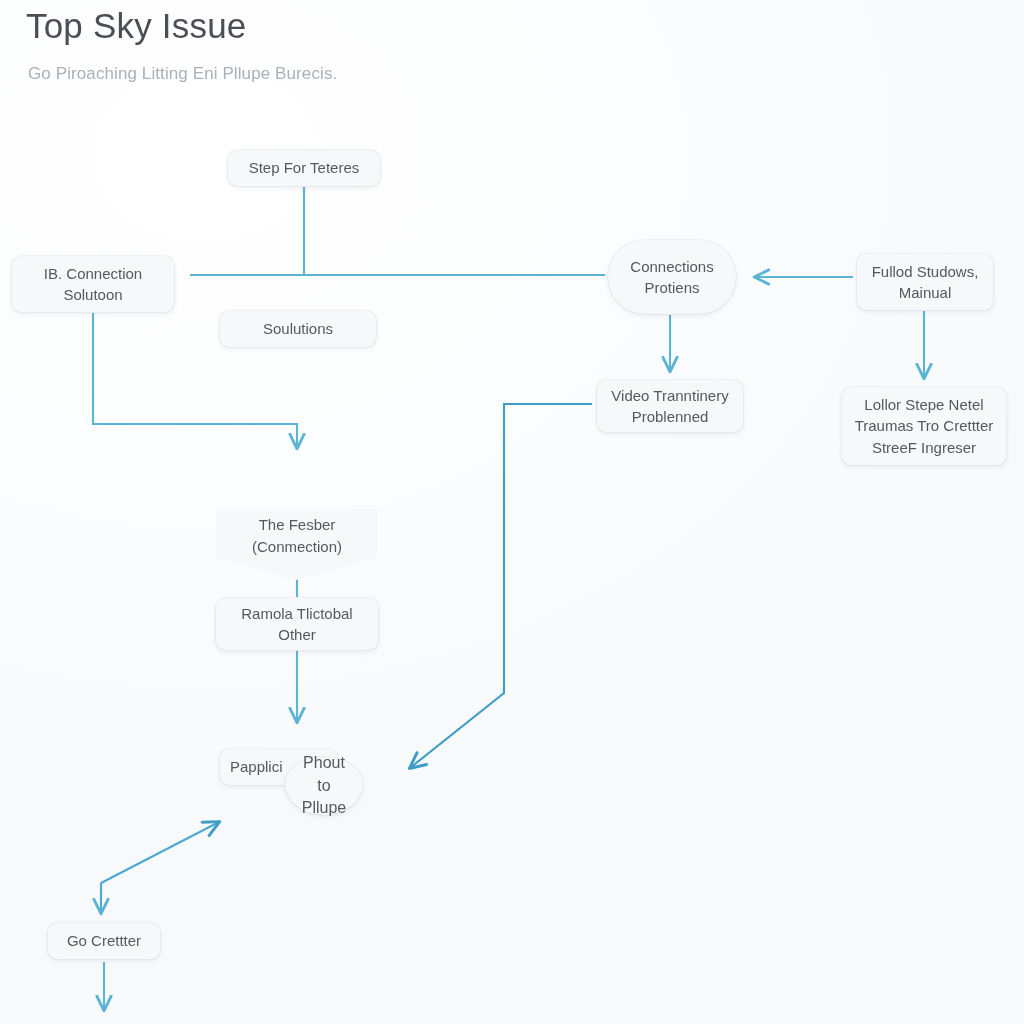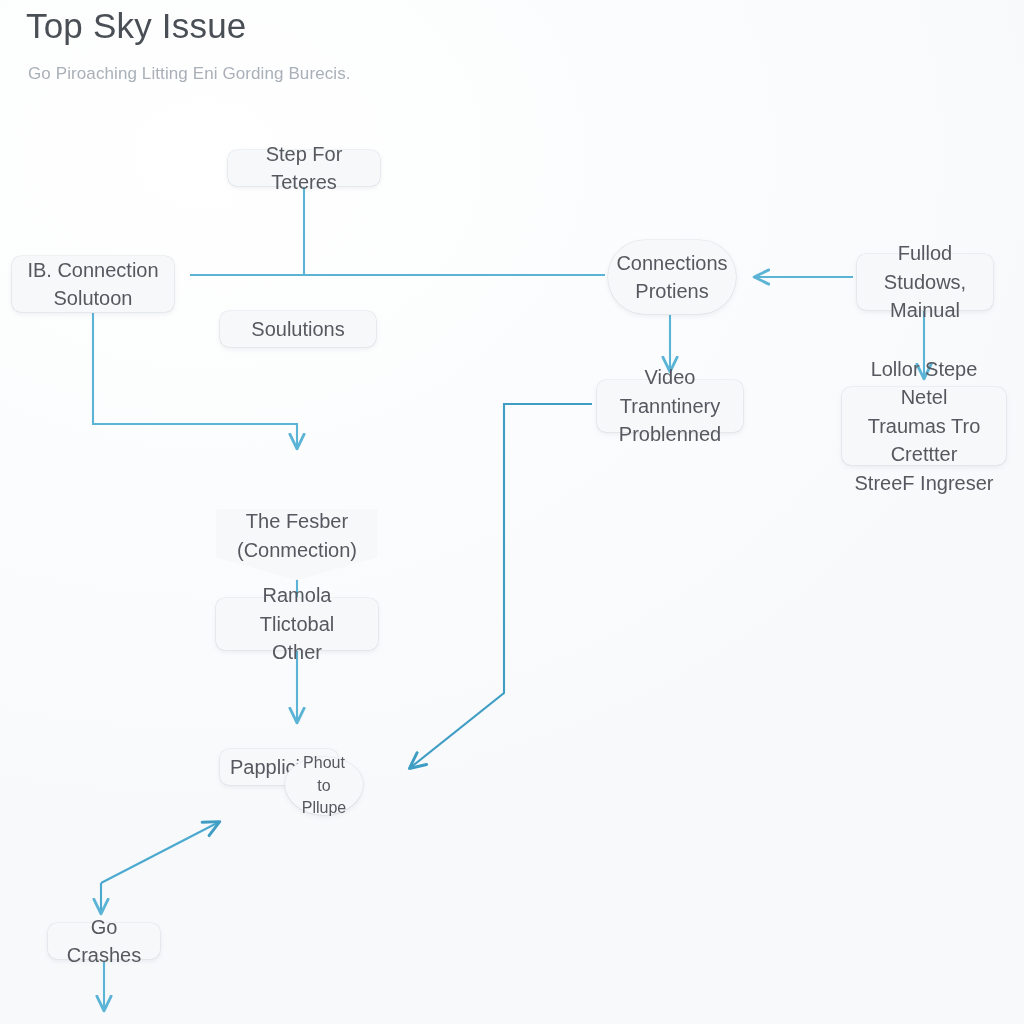--- a/index.html
+++ b/index.html
@@ -60,21 +60,21 @@
   
   .node {
     position: absolute;
     box-sizing: border-box;
     display: flex;
     align-items: center;
     justify-content: center;
     text-align: center;
     background: #f7f8fa;
     color: #55595f;
-    font-size: 20px;
+    font-size: 15px;
     line-height: 1.42;
     padding: 7px 12px;
     border-radius: 9px;
     box-shadow: 0 2px 5px rgba(120,130,145,0.13), 0 0 0 0.6px rgba(225,229,234,0.9);
     z-index: 3;
   }
   .node .lbl { display: block; white-space: pre-line; }
 
   .node.pill {
     border-radius: 38px;
@@ -106,21 +106,21 @@
 
   
 </style>
 </head>
 <body>
 
 <div id="canvas">
 
   <div class="page-title">Top Sky Issue</div>
 
-  <div class="page-subtitle">Go Piroaching Litting Eni Gording Burecis.</div>
+  <div class="page-subtitle">Go Piroaching Litting Eni Pllupe Burecis.</div>
 
   <svg id="edges" viewBox="0 0 1024 1024" width="1024" height="1024">
     <defs>
       <marker id="ah" markerWidth="9" markerHeight="9" refX="7.2" refY="4.5" orient="auto" markerUnits="strokeWidth">
         <path d="M0.6,1.1 L7.6,4.5 L0.6,7.9" fill="none" stroke="#5bb4d6" stroke-width="1.35" stroke-linecap="round" stroke-linejoin="round"></path>
       </marker>
       <marker id="ahd" markerWidth="10" markerHeight="10" refX="8" refY="5" orient="auto" markerUnits="strokeWidth">
         <path d="M0.8,1.4 L8.4,5 L0.8,8.6" fill="none" stroke="#3f9dc4" stroke-width="1.4" stroke-linecap="round" stroke-linejoin="round"></path>
       </marker>
     </defs>
@@ -200,16 +200,16 @@
   <div class="node" style="left:220px;top:749px;width:118px;height:36px;justify-content:flex-start;padding-left:10px;z-index:3;">
     <span class="lbl">Papplici</span>
   </div>
 
   <div class="node round" style="left:285px;top:757px;width:78px;height:58px;font-size:16px;z-index:4;">
     <span class="lbl">Phout to
 Pllupe</span>
   </div>
 
   <div class="node" style="left:48px;top:923px;width:112px;height:36px;">
-    <span class="lbl">Go Crashes</span>
+    <span class="lbl">Go Crettter</span>
   </div>
 
 </div>
 
 </body></html>

